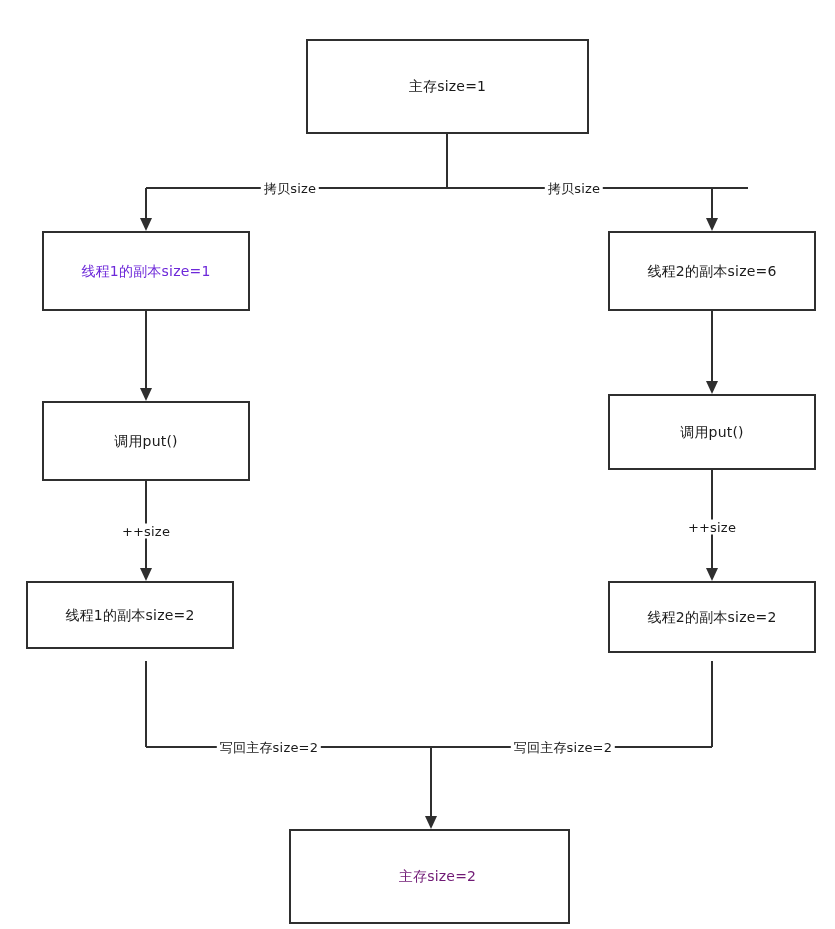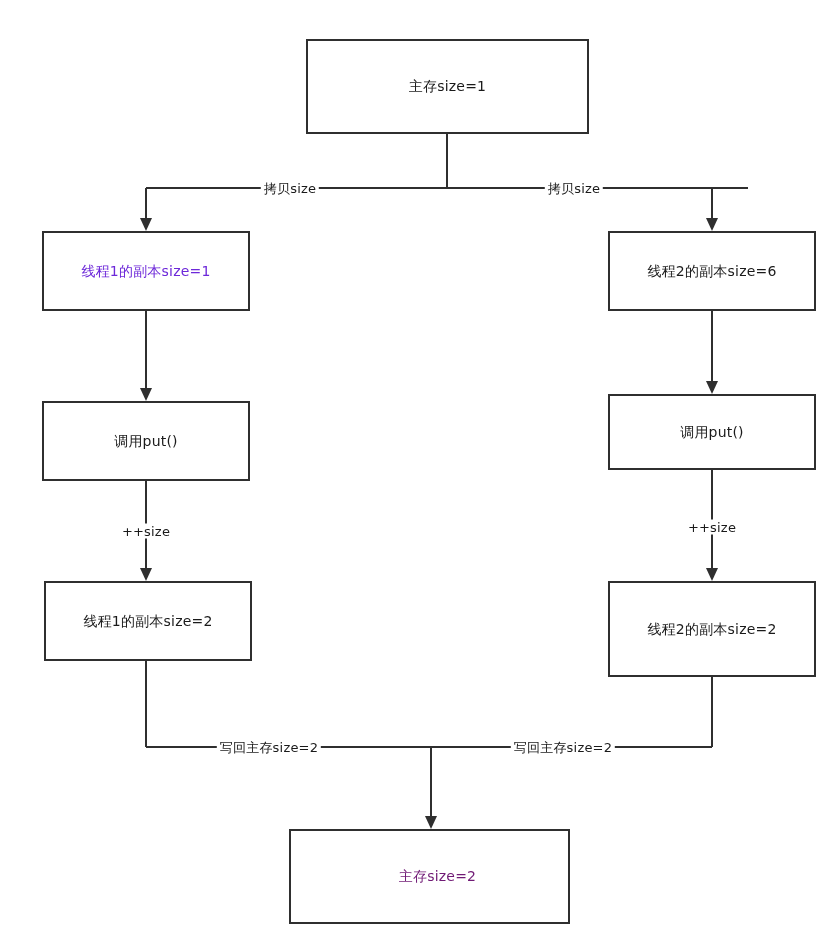--- a/index.html
+++ b/index.html
@@ -88,24 +88,24 @@
       </div>
       <div class="node" style="left: 608px; top: 231px; width: 208px; height: 80px; border-color: rgb(47, 47, 47);">
         <span class="node-label" style="color: rgb(26, 26, 26);">线程2的副本size=6</span>
       </div>
       <div class="node" style="left: 42px; top: 401px; width: 208px; height: 80px; border-color: rgb(47, 47, 47);">
         <span class="node-label" style="color: rgb(26, 26, 26);">调用put()</span>
       </div>
       <div class="node" style="left: 608px; top: 394px; width: 208px; height: 76px; border-color: rgb(47, 47, 47);">
         <span class="node-label" style="color: rgb(26, 26, 26);">调用put()</span>
       </div>
-      <div class="node" style="left: 44px; top: 581px; width: 208px; height: 80px; border-color: rgb(47, 47, 47);">
+      <div class="node" style="left: 26px; top: 581px; width: 208px; height: 68px; border-color: rgb(47, 47, 47);">
         <span class="node-label" style="color: rgb(26, 26, 26);">线程1的副本size=2</span>
       </div>
-      <div class="node" style="left: 608px; top: 581px; width: 208px; height: 96px; border-color: rgb(47, 47, 47);">
+      <div class="node" style="left: 608px; top: 581px; width: 208px; height: 72px; border-color: rgb(47, 47, 47);">
         <span class="node-label" style="color: rgb(26, 26, 26);">线程2的副本size=2</span>
       </div>
       <div class="node" style="left: 289px; top: 829px; width: 281px; height: 95px; border-color: rgb(47, 47, 47);">
         <span class="node-label" style="color: #701a75; margin-left: 16px;">主存size=2</span>
       </div>
     </div>
   <div id="label-layer">
       <div class="edge-label" style="left: 290px; top: 188px; color: rgb(26, 26, 26);">拷贝size</div>
       <div class="edge-label" style="left: 574px; top: 188px; color: rgb(26, 26, 26);">拷贝size</div>
       <div class="edge-label" style="left: 146px; top: 531px; color: rgb(26, 26, 26);">++size</div>

